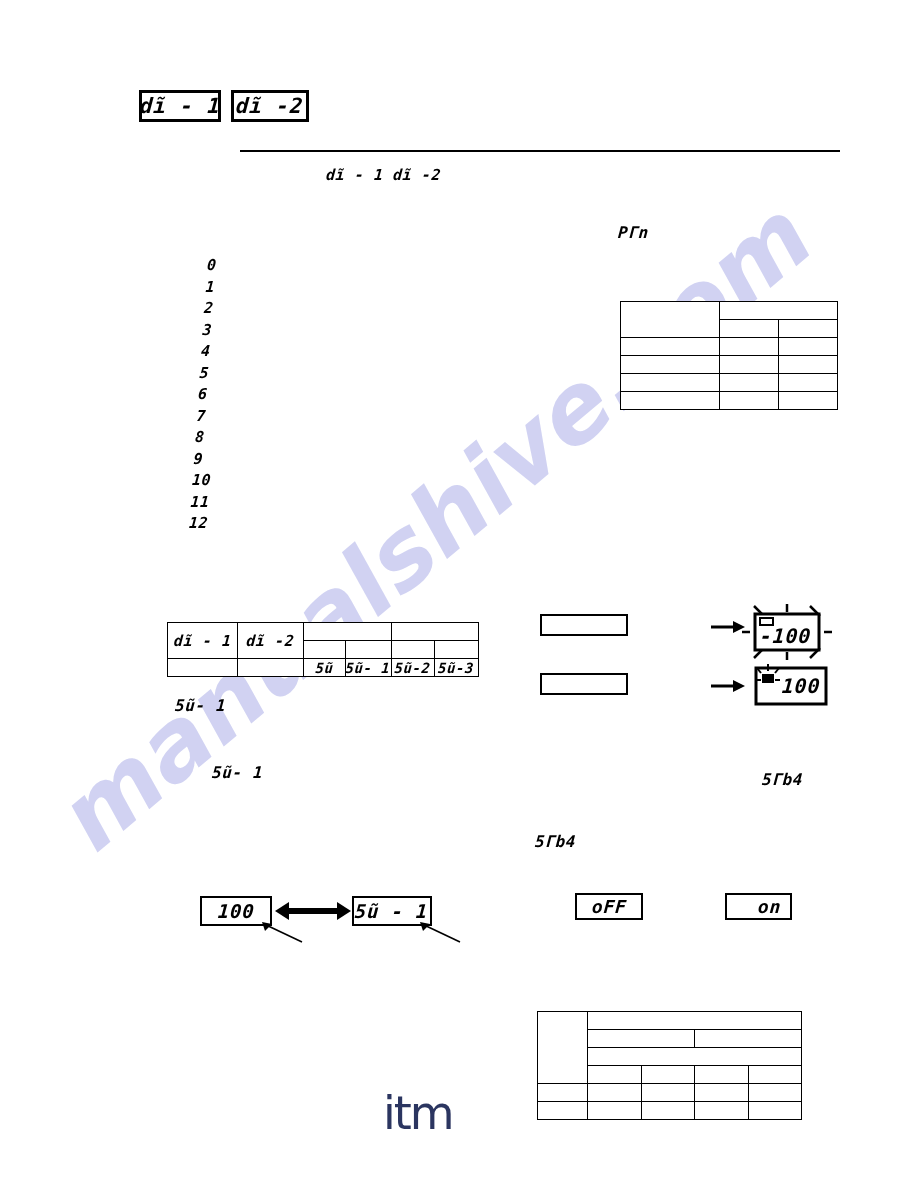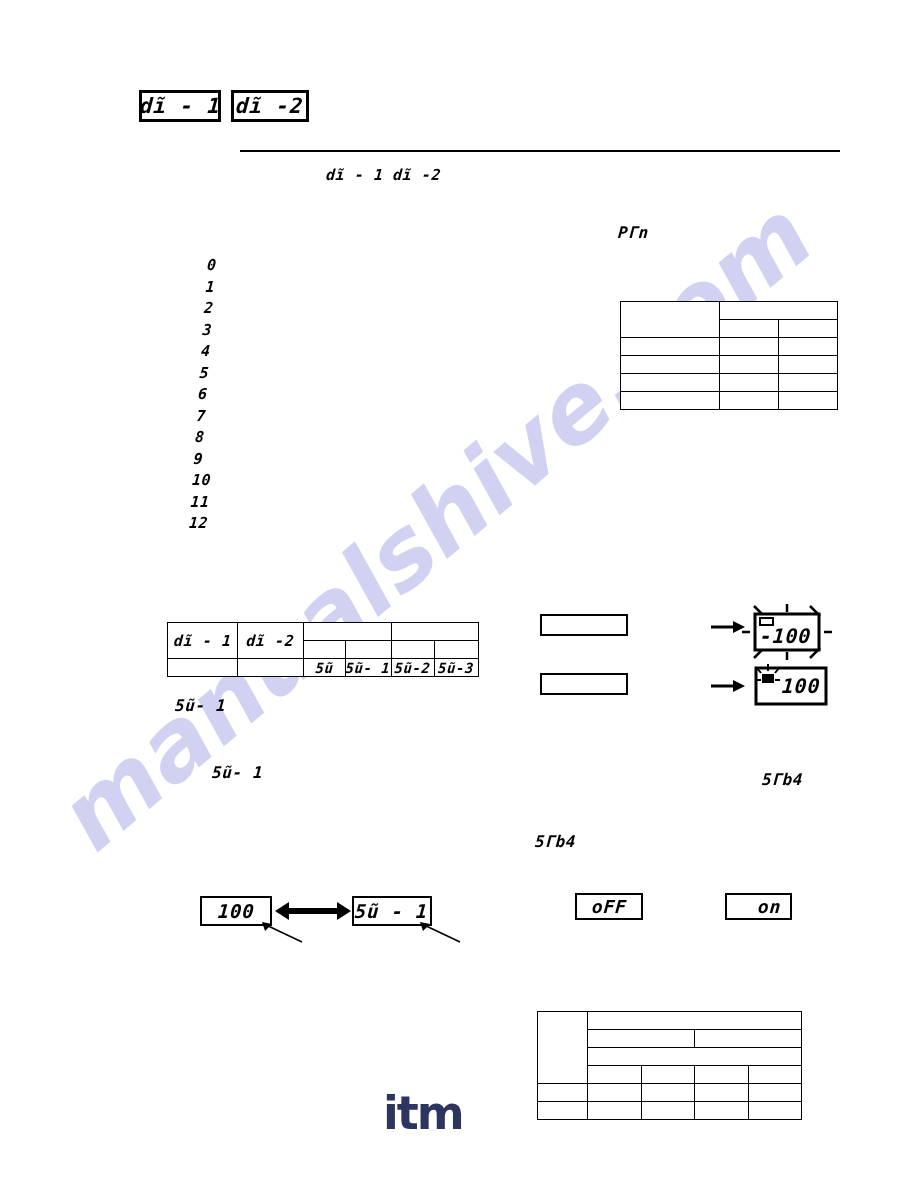--- a/index.html
+++ b/index.html
@@ -102,21 +102,21 @@
     white-space:nowrap;
     pointer-events:none;
     user-select:none;
     opacity:.85;
   }
 
   
   .logo{
     position:absolute;
     font-family:"DejaVu Sans", sans-serif;
-    font-weight:700;
+    font-weight:400;
     font-size:46px;
     letter-spacing:-2px;
     color:#2b3560;
     line-height:1;
   }
 </style>
 </head>
 <body>
 
 <div class="page">

